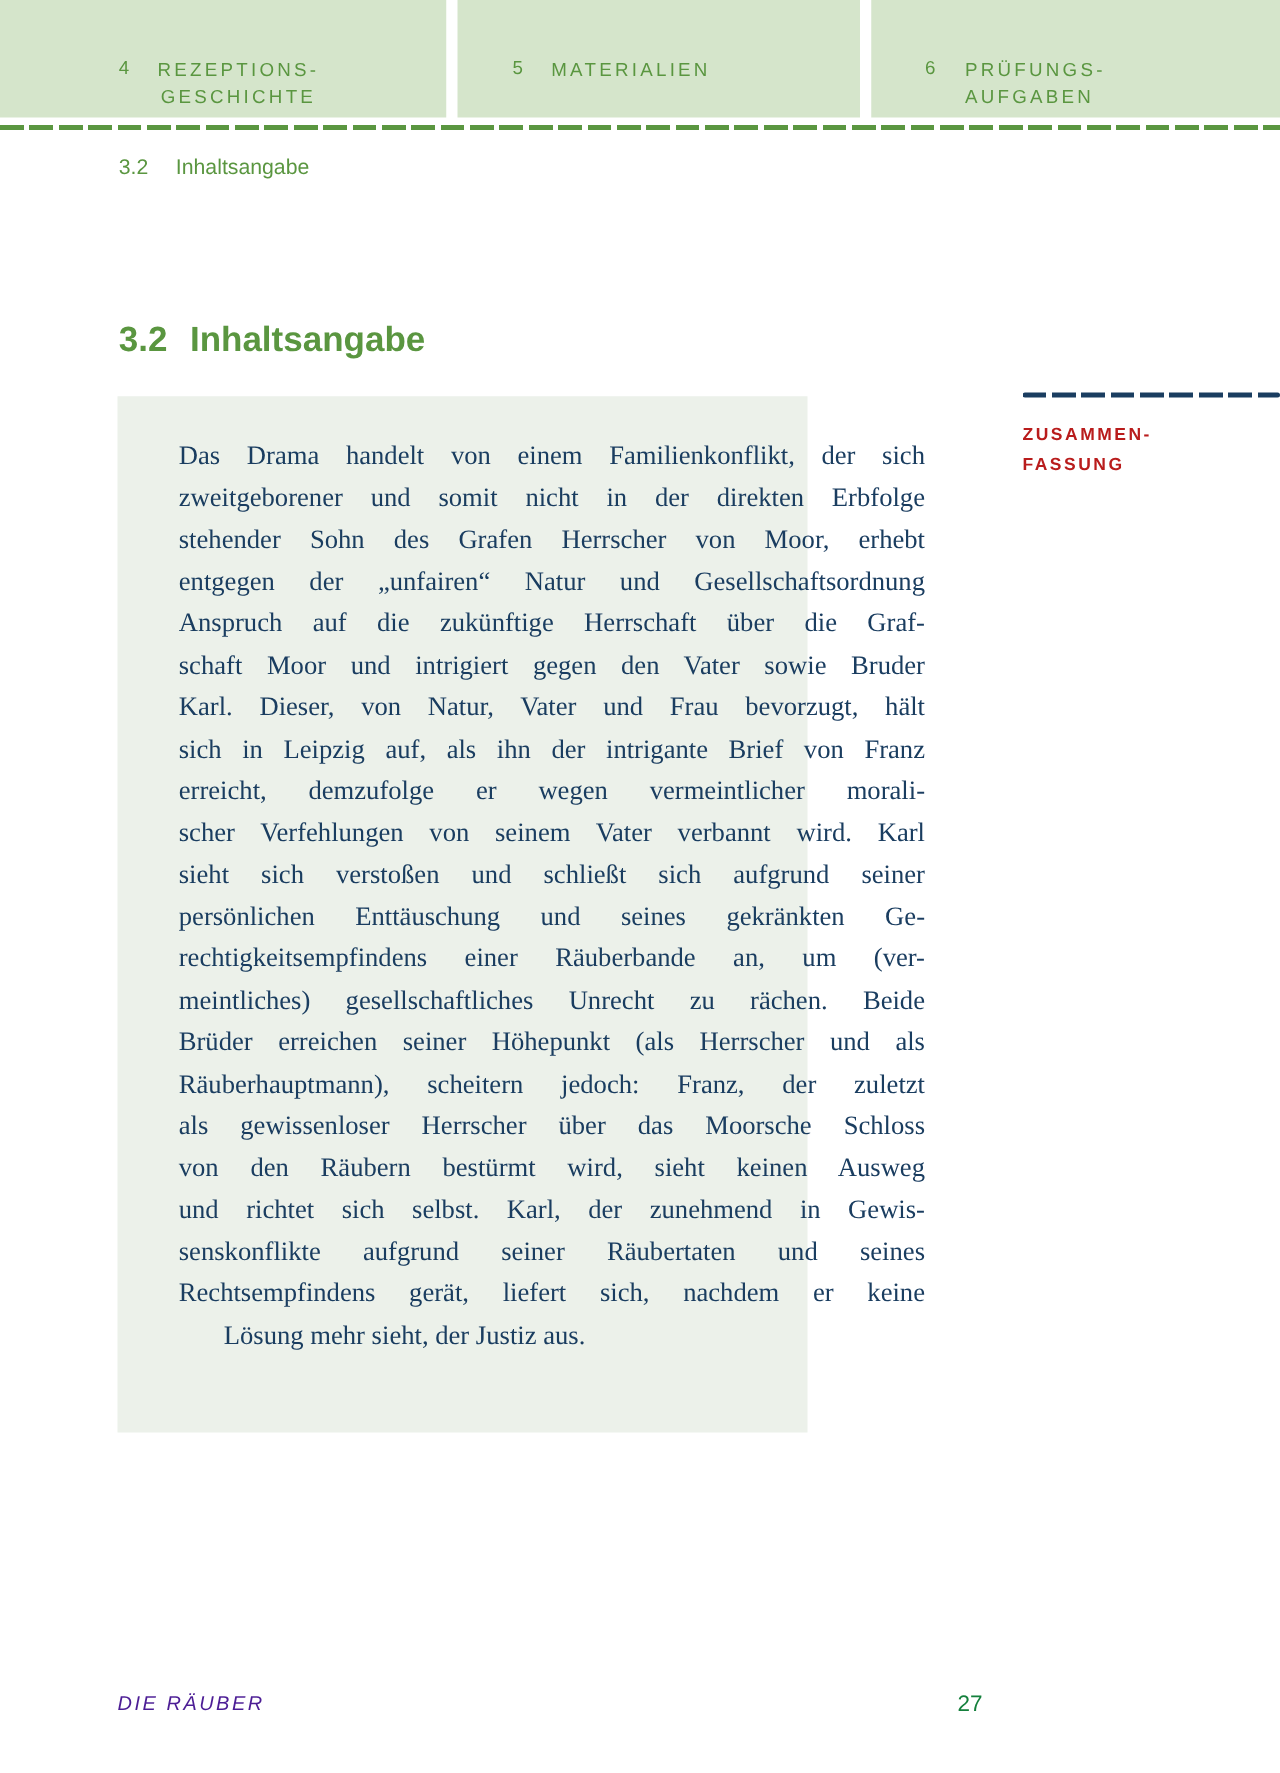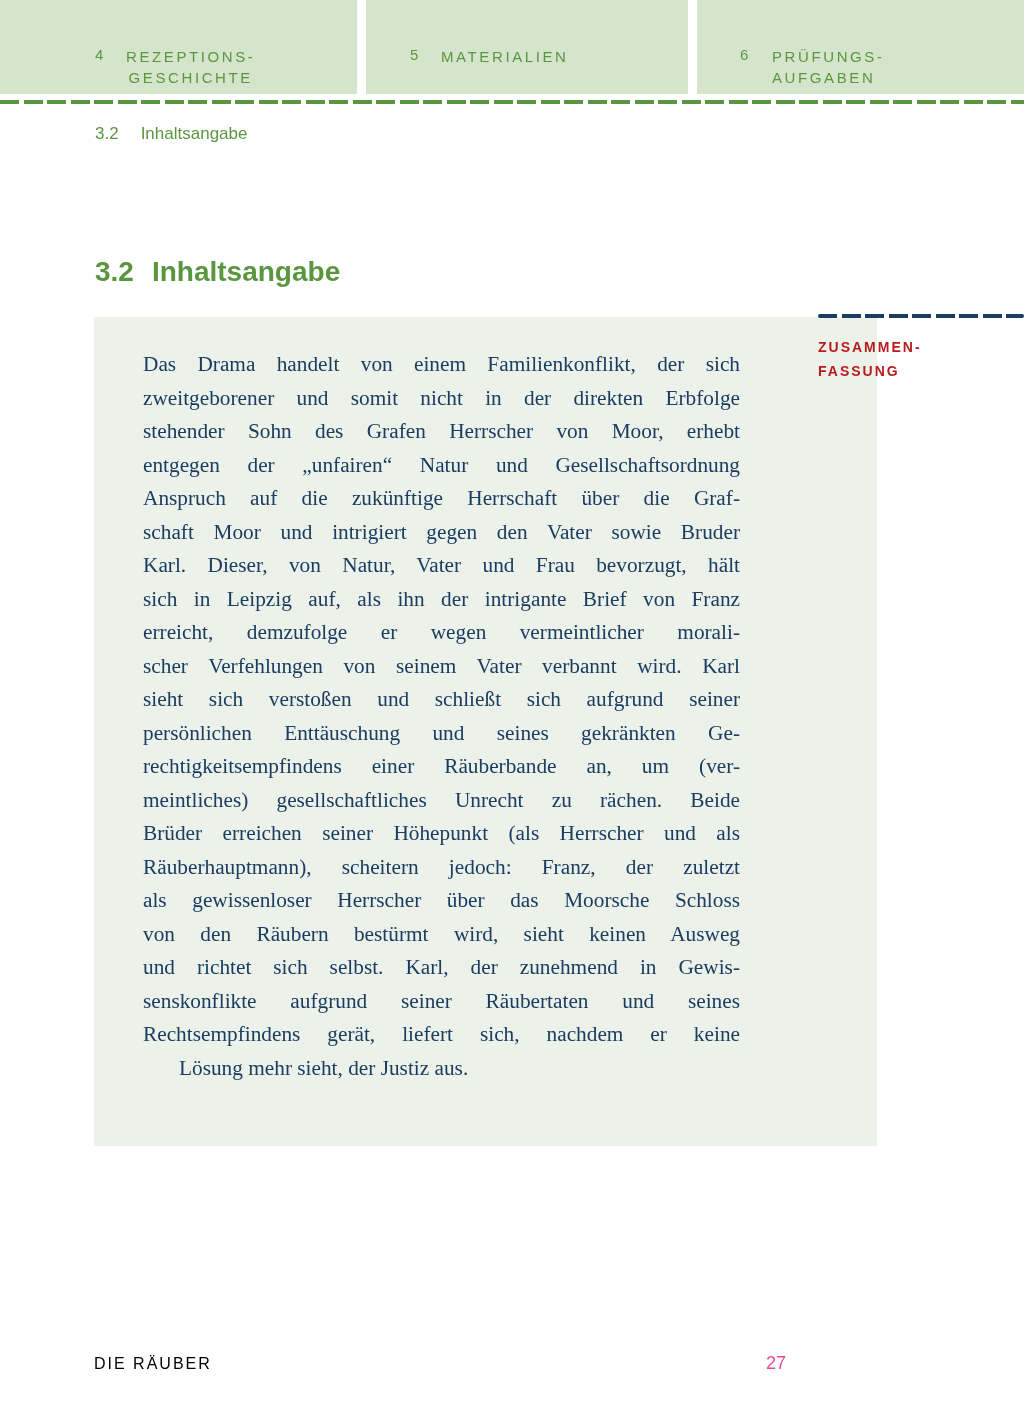--- a/index.html
+++ b/index.html
@@ -18,33 +18,33 @@
 
     .dash-green { position: absolute; left: 0; top: 100px; width: 1024px; height: 4px;
       background: repeating-linear-gradient(90deg, #5a9640 0 19px, transparent 19px 23.5px); }
 
     .running-head { position: absolute; left: 95px; top: 124px; font-size: 17px; color: #5a9640; }
     .running-head .num { margin-right: 22px; }
 
     .section-title { position: absolute; left: 95px; top: 256px; font-size: 28px; font-weight: bold; color: #5a9640; }
     .section-title .num { margin-right: 18px; }
 
-    .summary-box { position: absolute; left: 94px; top: 317px; width: 783px; height: 829px; background: #ecf1ea; }
+    .summary-box { position: absolute; left: 94px; top: 317px; width: 552px; height: 829px; background: #ecf1ea; }
     .summary-text { position: absolute; left: 49px; top: 31px; width: 597px;
       font-family: "Liberation Serif", serif; font-size: 21.3px; line-height: 33.5px; color: #1a3d60;
       text-align: justify; hyphens: manual; }
     .summary-text span { display: block; text-align: justify; text-align-last: justify; white-space: nowrap; }
     .summary-text span.last { text-align-last: left; margin-left: 36px; }
 
     .dash-blue { position: absolute; left: 818px; top: 314px; width: 206px; height: 4px;
       background: repeating-linear-gradient(90deg, #1a3d60 0 19px, transparent 19px 23.5px); border-radius: 2px; }
     .side-label { position: absolute; left: 818px; top: 335px; font-size: 14px; font-weight: bold; letter-spacing: 2px; line-height: 24px; color: #b91c1c; white-space: pre-line; }
 
-    .footer-title { position: absolute; left: 94px; top: 1355px; font-size: 16px; letter-spacing: 2px; color: #000000; }
-    .page-number { position: absolute; left: 766px; top: 1353px; font-size: 18px; color: #ec4899; }
+    .footer-title { position: absolute; left: 94px; top: 1355px; font-size: 16px; letter-spacing: 2px; color: #4c1d95; font-style: italic; }
+    .page-number { position: absolute; left: 766px; top: 1353px; font-size: 18px; color: #15803d; }
   </style>
 </head>
 <body>
 
 <div class="tabs">
   <div class="tab tab1">
     <span class="tab-num">4</span>
     <span class="tab-label">REZEPTIONS-
 GESCHICHTE</span>
   </div>

